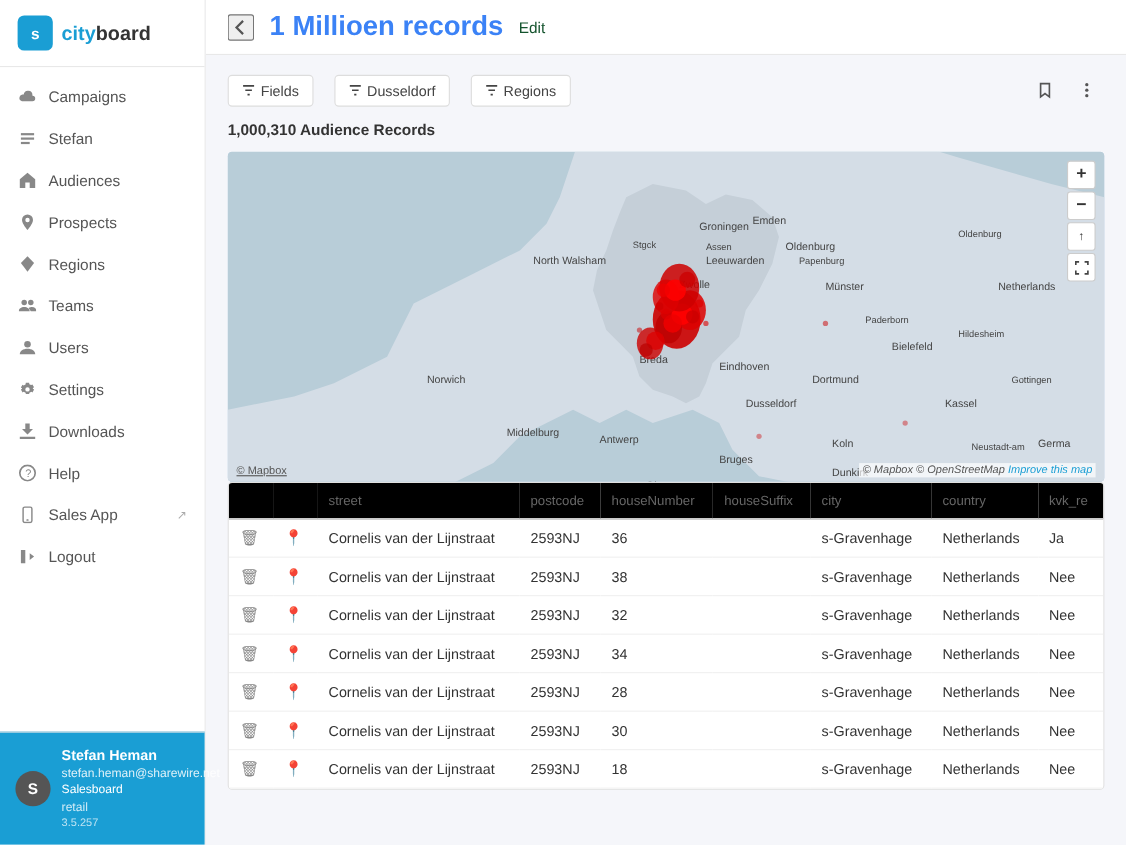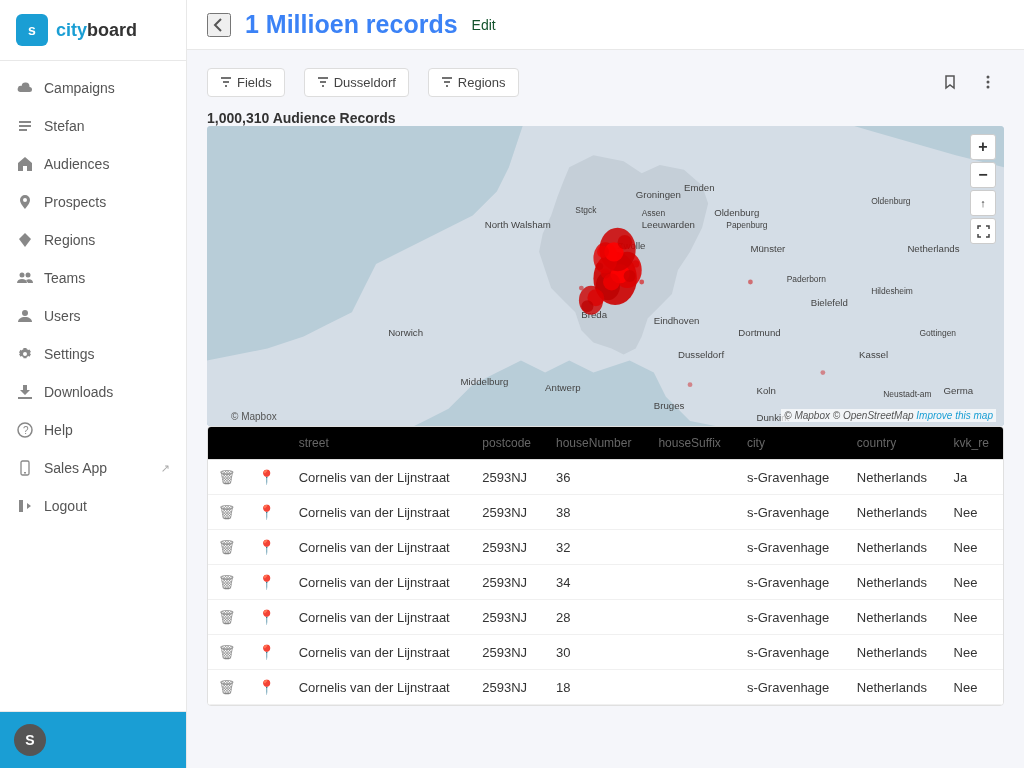--- a/index.html
+++ b/index.html
@@ -159,21 +159,21 @@
       cursor: pointer;
       color: #555;
       font-size: 16px;
       border: none;
       background: transparent;
     }
     .audience-count {
       font-size: 14px;
       font-weight: 600;
       color: #333;
-      margin-bottom: 0;
+      margin-bottom: 12px;
     }
 
     
     .map-container {
       width: 100%;
       height: 300px;
       border-radius: 4px;
       overflow: hidden;
       position: relative;
       margin-bottom: 0;
@@ -212,23 +212,24 @@
       bottom: 4px; right: 8px;
       font-size: 10px;
       color: #555;
       background: rgba(255,255,255,0.7);
       padding: 1px 3px;
       font-style: italic;
     }
     .map-attribution a { color: #1a9ed4; text-decoration: none; }
     .mapbox-logo {
       position: absolute;
-      bottom: 4px; left: 24px;
+      bottom: 4px; left: 8px;
       font-size: 10px;
       color: #555;
+      text-decoration: underline;
     }
 
     
     .netherlands-map {
       position: absolute;
       top: 0; left: 0;
       width: 100%; height: 100%;
     }
 
     
@@ -390,20 +391,27 @@
           </svg>
       </span>
       <span>Logout</span>
     </div>
 
   </nav>
 
   <div class="sidebar-footer">
     <div class="avatar">
       <span>S</span>
+    </div>
+    <div class="footer-info">
+      <div class="footer-name">Stefan Heman</div>
+      <div class="footer-email">stefan.heman@sharewire.net</div>
+      <div class="footer-company">Salesboard</div>
+      <div class="footer-role" style="font-size:11px; opacity:0.8;">retail</div>
+      <div class="footer-version">3.5.257</div>
     </div>
   </div>
 </aside>
 
 <main class="main">
   <div class="topbar">
     <button class="back-btn">
       <svg width="20" height="20" viewBox="0 0 20 20" fill="none" stroke="#555" stroke-width="2">
           <path d="M12 4L6 10l6 6"></path>
         </svg>

